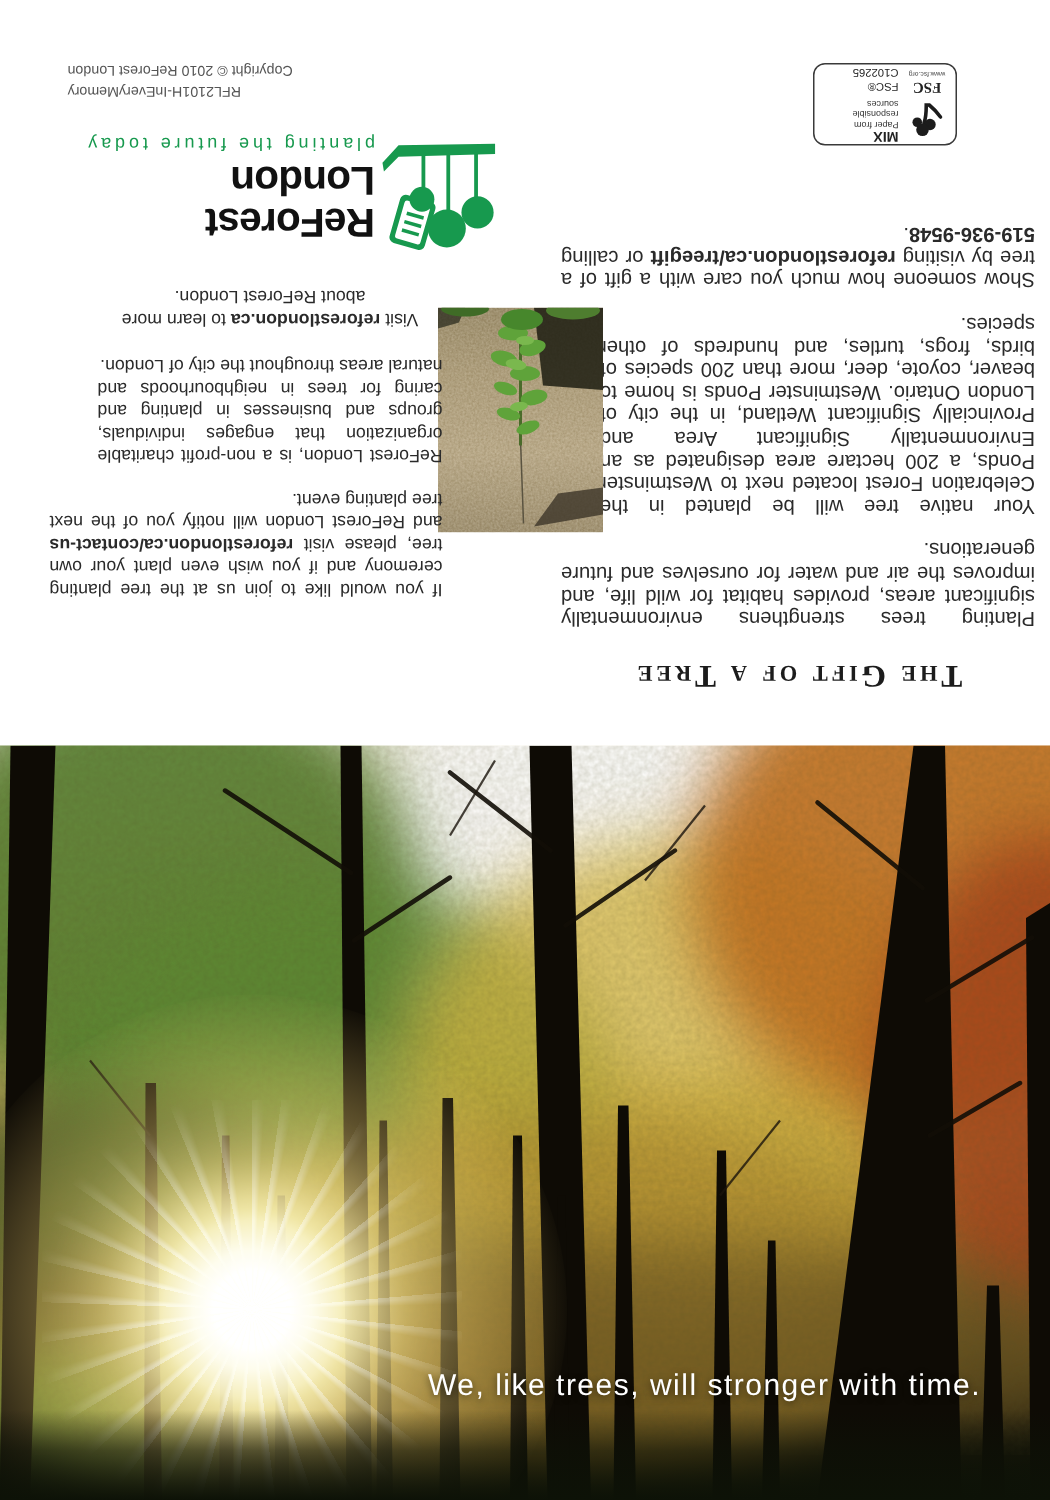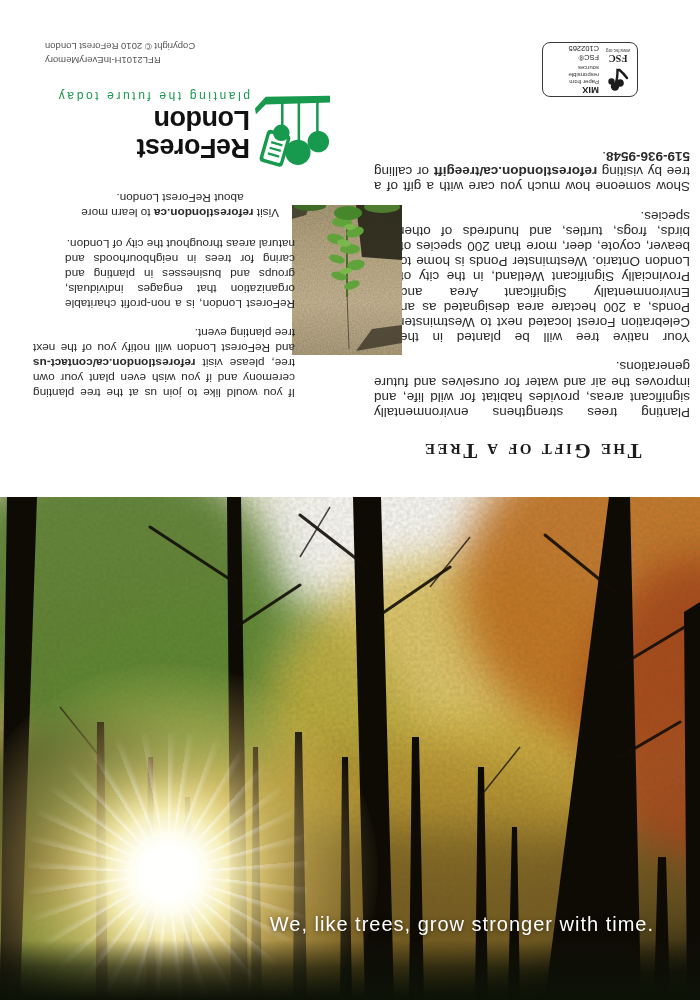--- a/index.html
+++ b/index.html
@@ -244,14 +244,14 @@
       <line x1="430" y1="90" x2="470" y2="40"></line>
       <line x1="100" y1="260" x2="60" y2="210"></line>
       <line x1="480" y1="300" x2="520" y2="250"></line>
     </g>
   </svg>
 
   <div class="sun-glow"></div>
   <div class="sun"></div>
   <div class="ground-fade"></div>
 
-  <div class="photo-caption">We, like trees, grow stronger with time.</div>
+  <div class="photo-caption">We, like trees, will stronger with time.</div>
 </div>
 
 </body></html>

